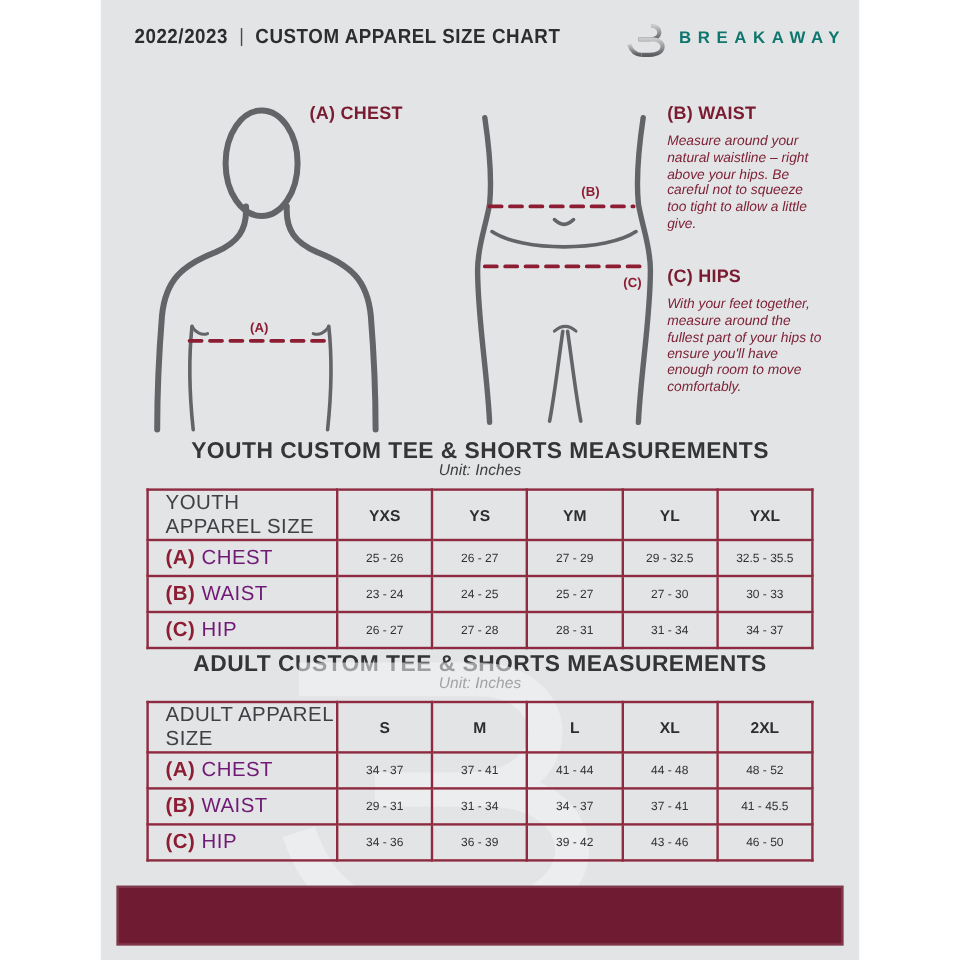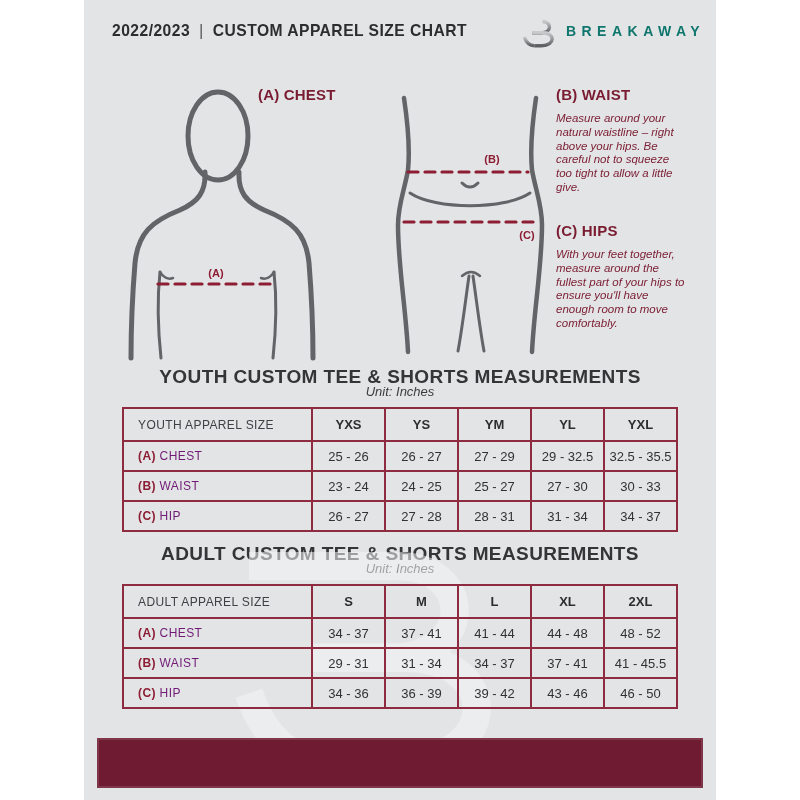--- a/index.html
+++ b/index.html
@@ -40,24 +40,24 @@
     color:#7d2136;}
 
   
   .tbl-title{position:absolute;width:632px;text-align:center;color:#353537;
     font-weight:bold;font-size:19px;letter-spacing:.4px;}
   .tbl-unit{position:absolute;width:632px;text-align:center;color:#3d3d3f;
     font-style:italic;font-size:13px;}
   table.size{position:absolute;left:38px;width:556px;border-collapse:collapse;
     table-layout:fixed;z-index:2;}
   table.size td{border:2px solid var(--maroon-line);background:transparent;
-    text-align:center;font-size:13px;color:#323234;height:30px;}
+    text-align:center;font-size:10px;color:#323234;height:30px;}
   table.size tr.hd td{height:33px;}
-  table.size td.lbl{width:189px;text-align:left;padding-left:14px;
-    color:#3f4043;font-size:12px;letter-spacing:.4px;}
+  table.size td.lbl{width:158px;text-align:left;padding-left:14px;
+    color:#3f4043;font-size:17px;letter-spacing:.4px;}
   table.size tr.hd td:not(.lbl){font-weight:bold;font-size:13px;color:#2e2e30;}
   .rowkey{color:#8c1d33;font-weight:bold;}
   .rowname{color:#701a75;}
 
   
   .footer-bar{position:absolute;left:13px;top:738px;width:606px;height:50px;
     background:var(--bar);box-shadow:inset 0 0 0 2px rgba(255,255,255,.12);z-index:3;}
   .watermark{position:absolute;left:70px;top:545px;z-index:1;opacity:.55;}
   .watermark path{fill:none;stroke:#f4f5f6;stroke-width:4;}
 </style>

